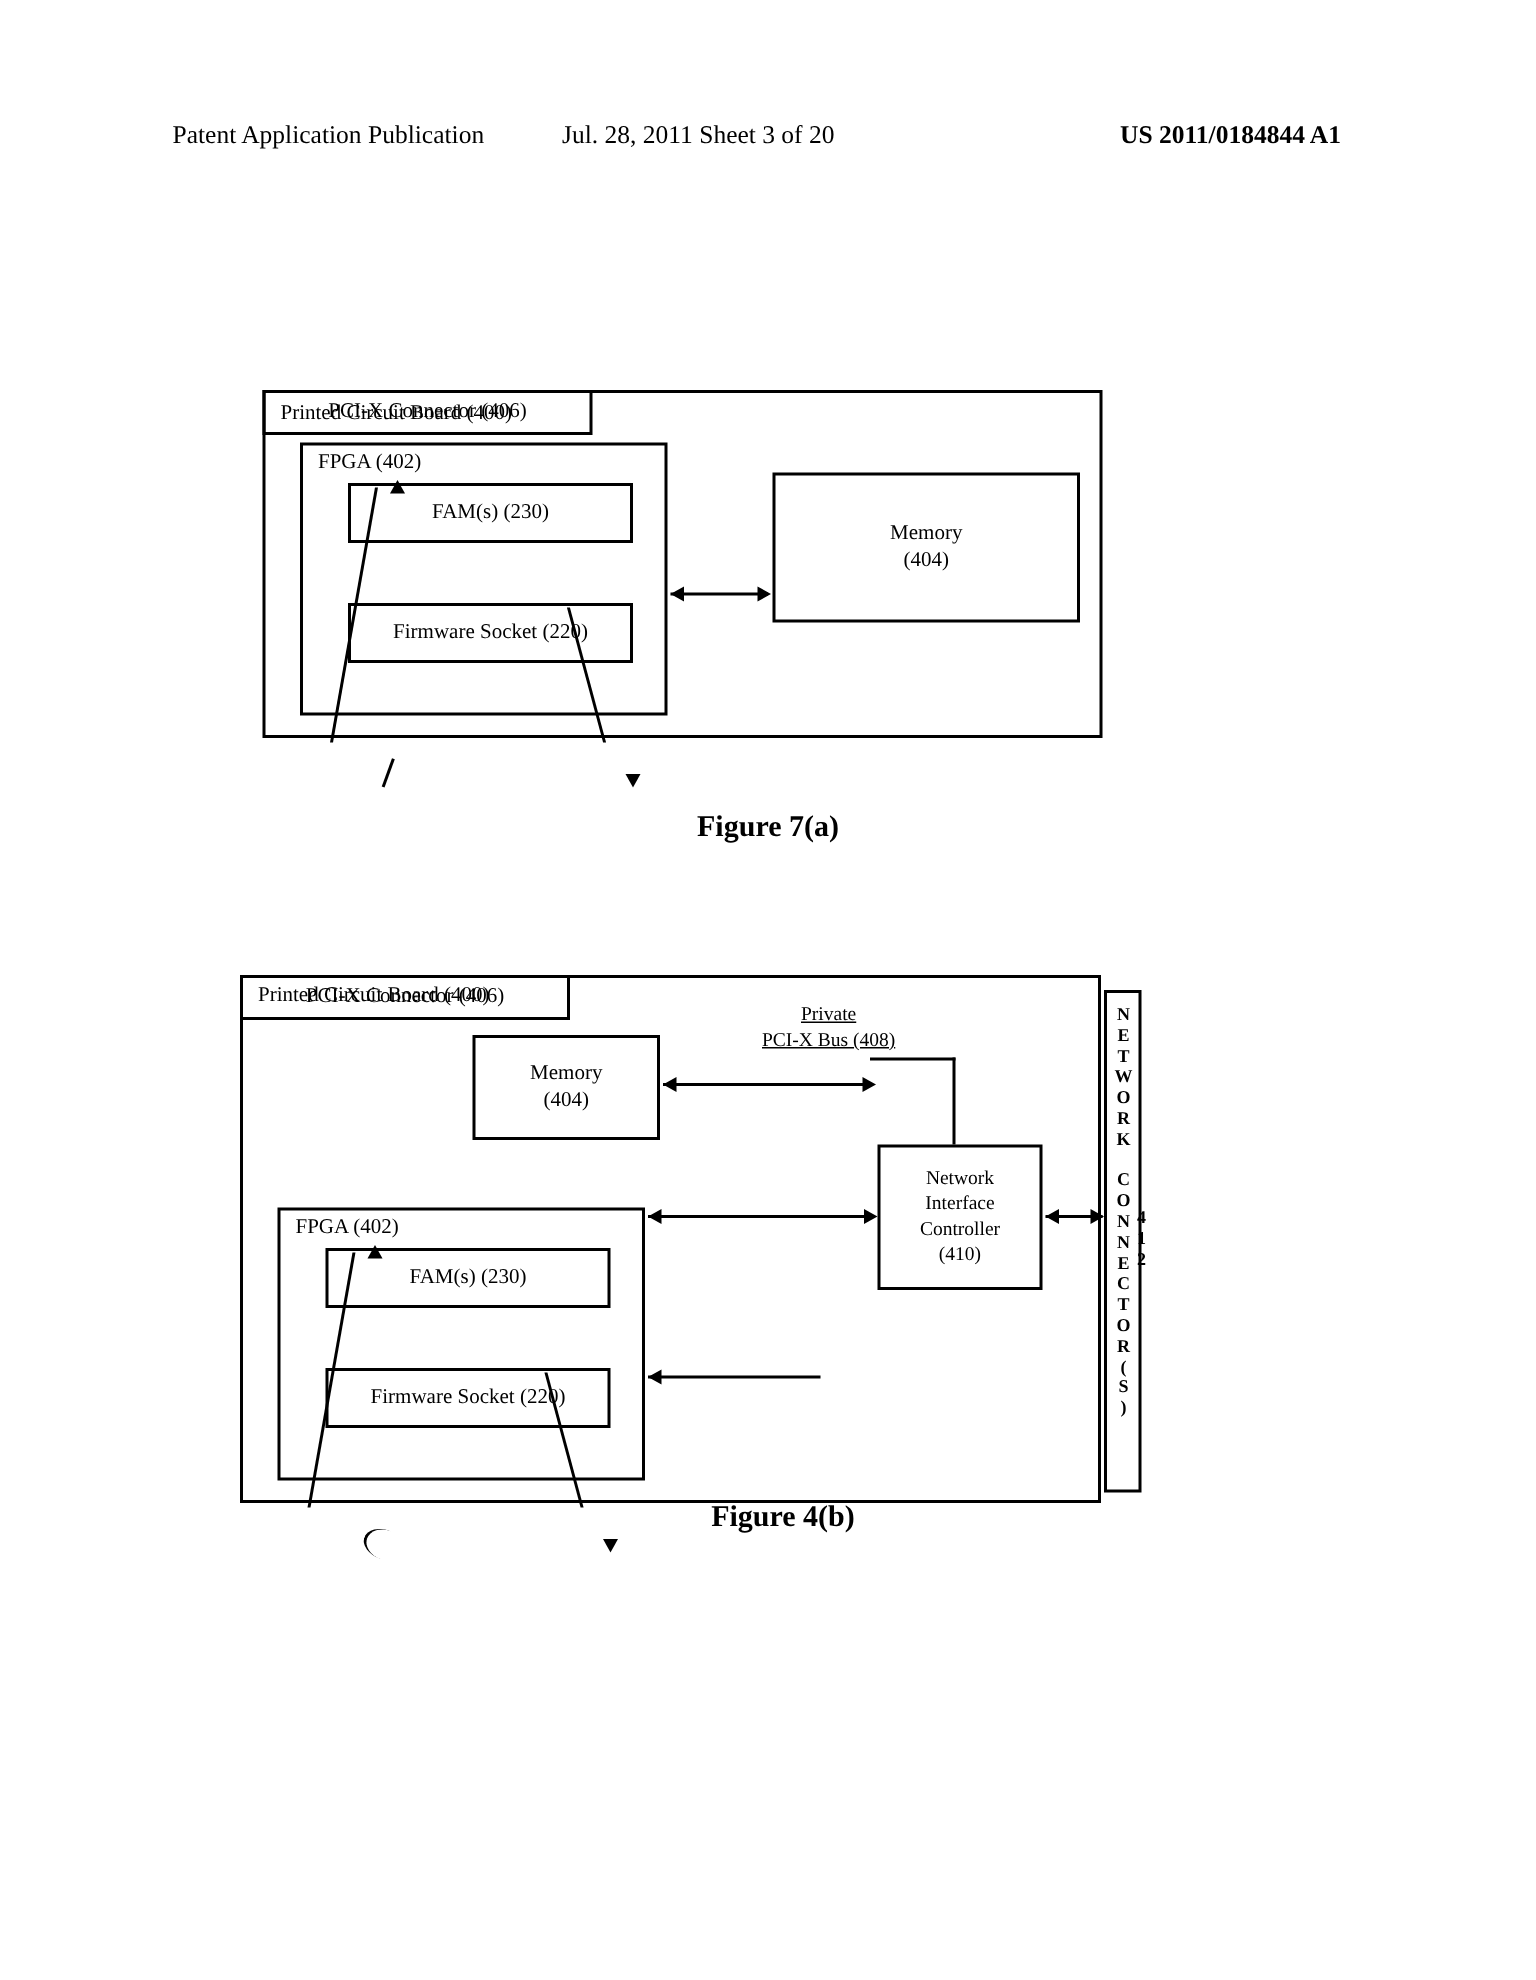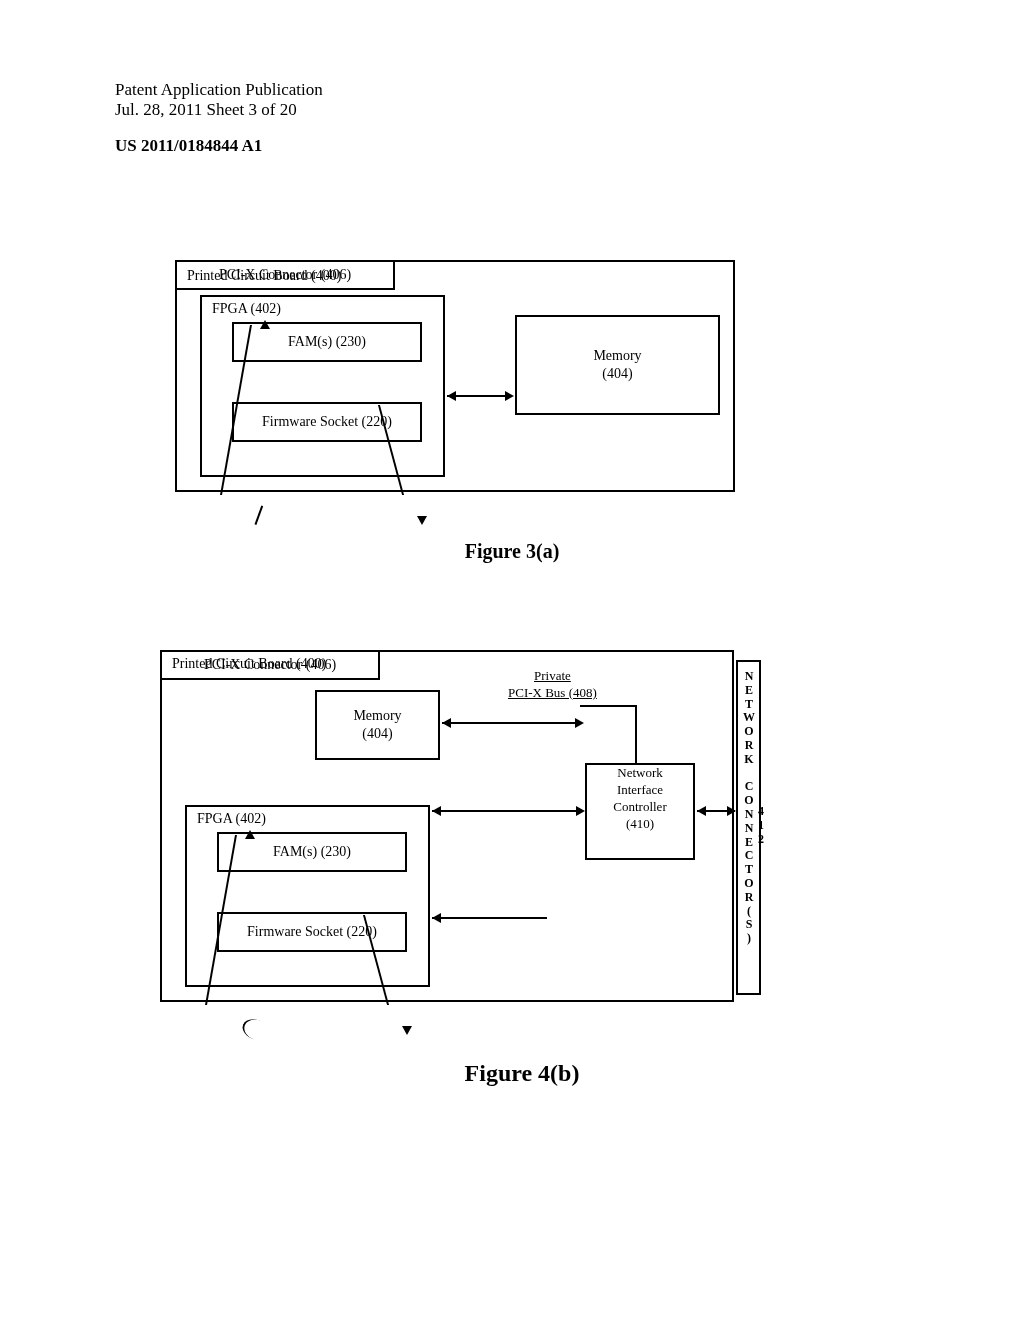--- a/index.html
+++ b/index.html
@@ -11,25 +11,24 @@
       position: relative;
       color: #000;
     }
     .header {
       position: absolute;
       top: 80px;
       left: 115px;
       right: 130px;
       display: flex;
       font-size: 17px;
-      flex-direction: column;
     }
     .header .h-left { flex: 1; }
     .header .h-mid { flex: 1; text-align: left; }
-    .header .h-right { flex: 1; text-align: left; font-weight: bold; margin-top: 16px; }
+    .header .h-right { flex: 1; text-align: right; font-weight: bold; }
 
     
     .figA {
       position: absolute;
       left: 175px;
       top: 260px;
       width: 560px;
       height: 250px;
     }
     .pcb {
@@ -113,21 +112,21 @@
       height: 380px;
     }
     .figB .pcb { left: 0; top: 0; width: 574px; height: 352px; }
     .figB .pcb-label { left: 12px; top: 6px; font-size: 14px; }
     .figB .memory { left: 155px; top: 40px; width: 125px; height: 70px; border: 2px solid #000; text-align: center; padding-top: 15px; font-size: 14px; line-height: 1.3; }
     .figB .fpga { left: 25px; top: 155px; width: 245px; height: 182px; }
     .figB .fpga-label { left: 10px; top: 4px; font-size: 14px; }
     .figB .fams { left: 30px; top: 25px; width: 190px; height: 40px; text-align: center; padding-top: 10px; font-size: 14px; }
     .figB .fw { left: 30px; top: 105px; width: 190px; height: 40px; text-align: center; padding-top: 10px; font-size: 14px; }
     .figB .pcix { left: 40px; top: 340px; width: 220px; height: 30px; border: 2px solid #000; text-align: center; padding-top: 5px; font-size: 14px; background: #fff; z-index: 5; }
-    .figB .nic { left: 425px; top: 113px; width: 110px; height: 97px; border: 2px solid #000; text-align: center; padding-top: 0; font-size: 13px; line-height: 1.3; }
+    .figB .nic { left: 425px; top: 113px; width: 110px; height: 97px; border: 2px solid #000; text-align: center; padding-top: 12px; font-size: 13px; line-height: 1.3; }
     .figB .bus-label { left: 348px; top: 18px; font-size: 13px; text-align: center; line-height: 1.3; text-decoration: underline; }
 
     .figB .netconn {
       position: absolute;
       left: 576px; top: 10px; width: 25px; height: 335px;
       border: 2px solid #000;
       background: #fff;
     }
     .figB .netconn-text {
       position: absolute;
@@ -176,24 +175,24 @@
       border: none; border-left: 2px solid #000;
       border-radius: 0;
       transform: skewX(15deg);
     }
     .figB .ah-fam { left: 85px; top: 180px; }
     .figB .pcix-out { left: 82px; top: 370px; width: 30px; height: 20px; border: none; border-left: 2px solid #000; transform: rotate(20deg); }
     .figB .ah-pcix-out { left: 242px; top: 376px; }
 
     .captionB {
       position: absolute;
-      left: 0; right: 0; top: 1060px;
+      left: 0; right: 0; top: 1000px;
       text-align: center;
       font-weight: bold;
-      font-size: 24px;
+      font-size: 20px;
       margin-left: 20px;
     }
   </style>
 </head>
 <body>
 
 <div class="header">
   <div class="h-left">Patent Application Publication</div>
   <div class="h-mid">Jul. 28, 2011  Sheet 3 of 20</div>
   <div class="h-right">US 2011/0184844 A1</div>
@@ -218,21 +217,21 @@
   <div class="arrowhead ah-left hconn1-l"></div>
   <div class="arrowhead ah-right hconn1-r"></div>
 
   <div class="curve curve1"></div>
   <div class="curve curve2"></div>
   <div class="arrowhead ah-up ah-fam"></div>
   <div class="curve pcix-out"></div>
   <div class="arrowhead ah-down ah-pcix-out"></div>
 </div>
 
-<div class="captionA">Figure 3(a)</div>
+<div class="captionA">Figure 7(a)</div>
 
 <div class="figB">
   <div class="pcb"></div>
   <div class="label-in pcb-label">Printed Circuit Board (400)</div>
 
   <div class="box memory" style="white-space: pre-line;">Memory
 (404)</div>
 
   <div class="label-in bus-label" style="white-space: pre-line;">Private
 PCI-X Bus (408)</div>

